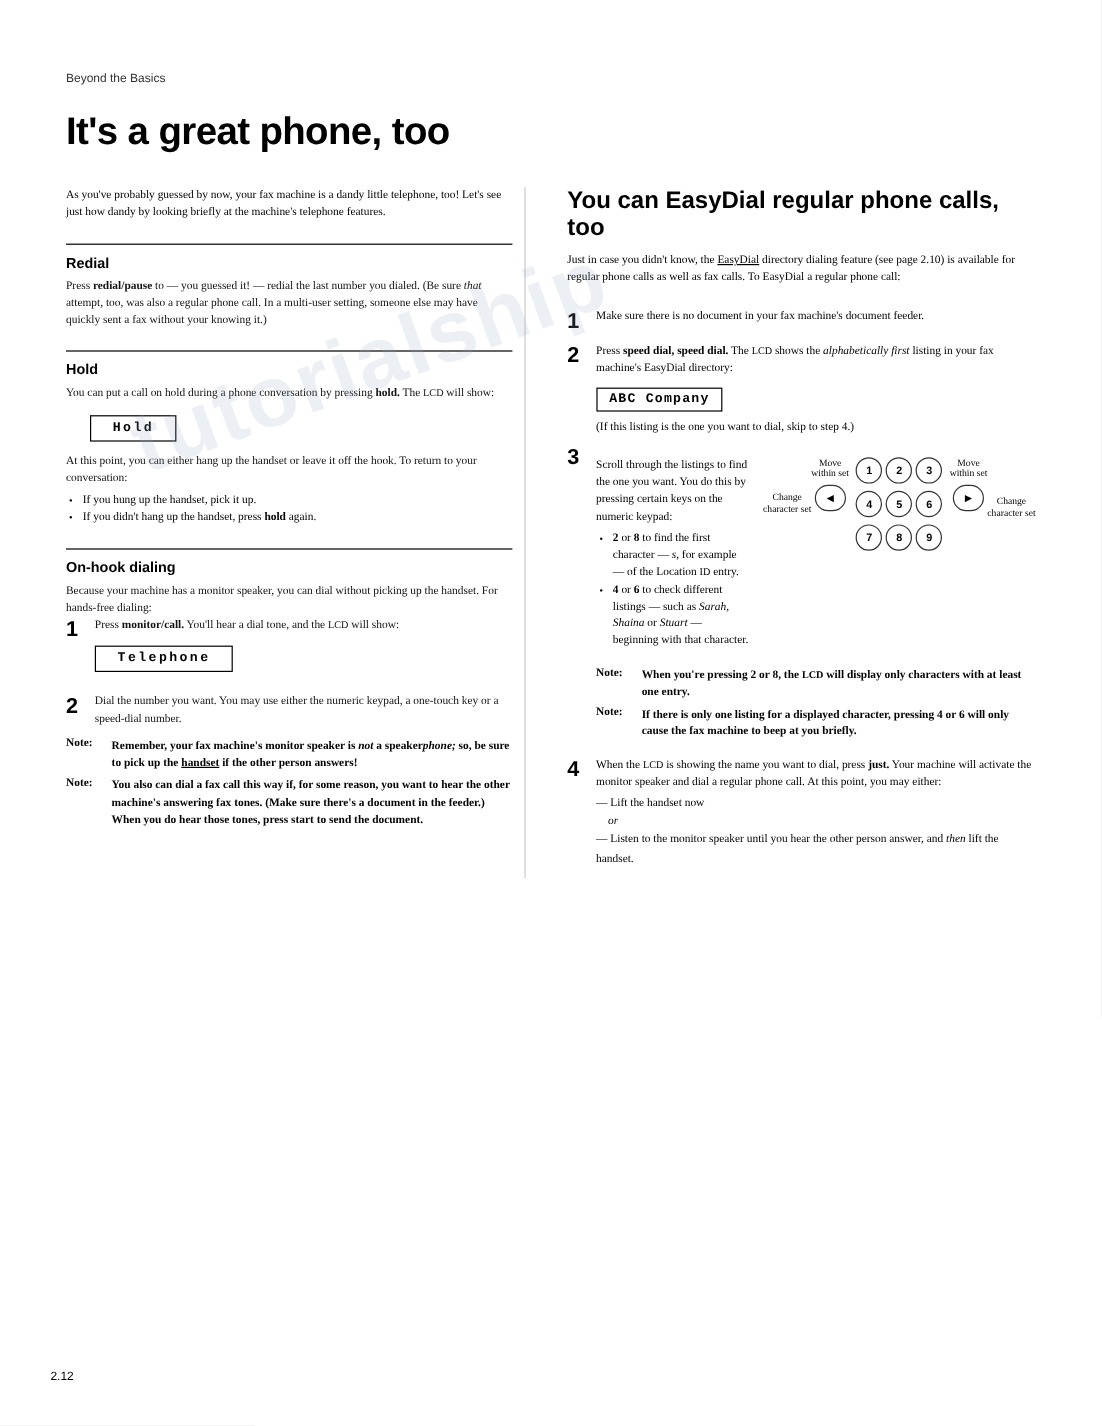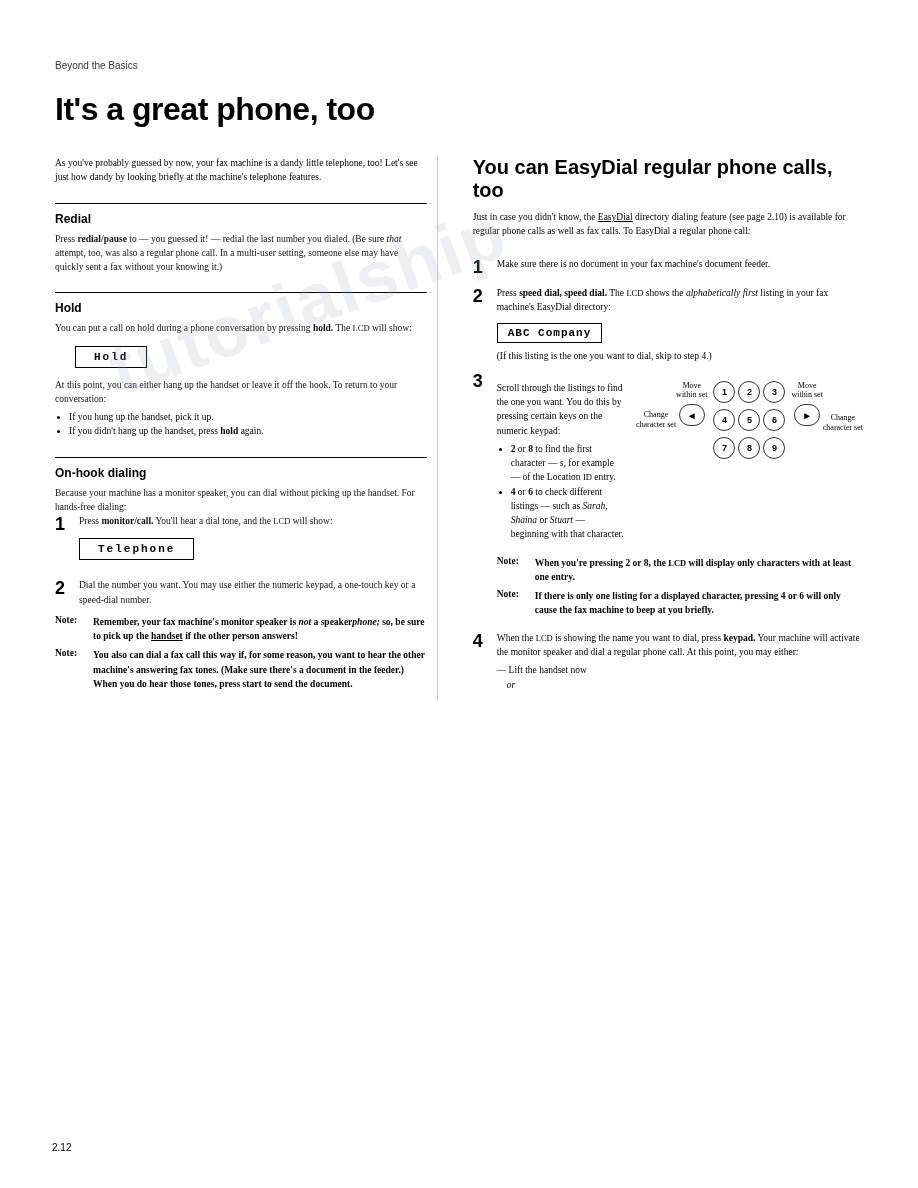--- a/index.html
+++ b/index.html
@@ -200,21 +200,21 @@
       padding: 3px 10px;
       font-family: 'Courier New', Courier, monospace;
       font-size: 11px;
       font-weight: bold;
       letter-spacing: 1px;
       margin: 4px 0 2px 0;
     }
     .page-number {
       position: absolute;
       bottom: 35px;
-      left: 52px;
+      left: 42px;
       font-size: 10px;
       font-family: Arial, sans-serif;
     }
     .watermark {
       position: absolute;
       top: 260px;
       left: 100px;
       font-size: 72px;
       color: rgba(150,170,200,0.18);
       font-family: Arial, sans-serif;
@@ -386,24 +386,25 @@
             <span class="note-label">Note:</span>
             <span class="note-text">If there is only one listing for a displayed character, pressing <b>4</b> or <b>6</b> will only cause the fax machine to beep at you briefly.</span>
           </div>
         </div>
       </div>
 
       
       <div class="numbered-step">
         <div class="step-num">4</div>
         <div class="step-content">
-          <p class="right-body">When the <span style="font-variant:small-caps;font-size:8.5px;">LCD</span> is showing the name you want to dial, press <b>keypad.</b> Your machine will activate the monitor speaker and dial a regular phone call. At this point, you may either:</p>
+          <p class="right-body">When the <span style="font-variant:small-caps;font-size:8.5px;">LCD</span> is showing the name you want to dial, press <b>just.</b> Your machine will activate the monitor speaker and dial a regular phone call. At this point, you may either:</p>
           <div style="margin-top:4px;font-size:9.5px;line-height:1.6;">
             <div>— Lift the handset now</div>
             <div style="margin-left:10px;"><i>or</i></div>
+            <div>— Listen to the monitor speaker until you hear the other person answer, and <i>then</i> lift the handset.</div>
           </div>
         </div>
       </div>
 
     </div>
 
   </div>
 
   <div class="page-number">2.12</div>
 

